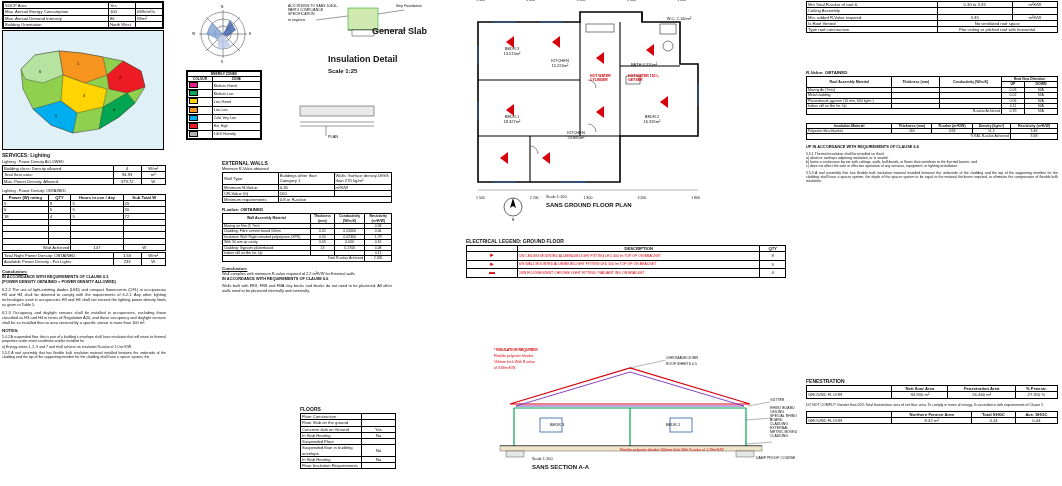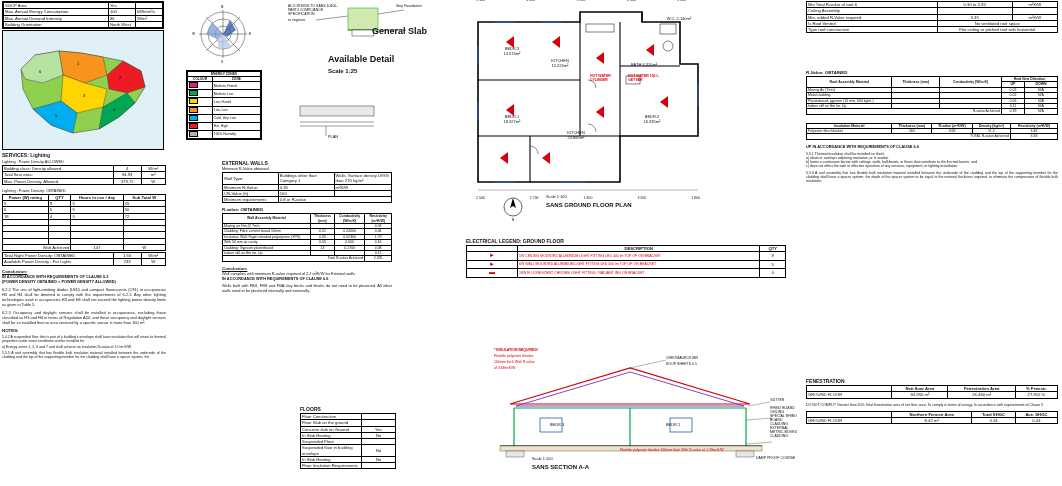--- a/index.html
+++ b/index.html
@@ -141,21 +141,21 @@
     <rect x="62" y="6" width="30" height="22" fill="#cfe9b0" stroke="#0a0" stroke-width="0.5"></rect>
     <line x1="62" y1="28" x2="120" y2="28" stroke="#000" stroke-width="0.5"></line>
     <line x1="30" y1="18" x2="62" y2="14" stroke="#000" stroke-width="0.4"></line>
     <line x1="92" y1="12" x2="118" y2="8" stroke="#000" stroke-width="0.4"></line>
     <rect x="66" y="28" width="22" height="6" fill="#fff" stroke="#000" stroke-width="0.4"></rect>
   </svg>
   <div class="abs xsm" style="left:2px;top:2px;width:58px;">ACCORDING TO SANS 10400-PART4 COMPLIANCE SPECIFICATION</div>
   <div class="abs xsm" style="left:110px;top:2px;">Strip Foundation</div>
   <div class="abs xsm" style="left:2px;top:16px;">to engineer</div>
   <div class="abs big" style="left:42px;top:24px;margin-left:44px;">General Slab</div>
-  <div class="abs big" style="left:42px;top:52px;">Available Detail</div>
+  <div class="abs big" style="left:42px;top:52px;">Insulation Detail</div>
   <div class="abs mid" style="left:42px;top:66px;">Scale 1:25</div>
   <div class="abs" style="left:0;top:98px;">
     <svg width="110" height="46" viewBox="0 0 110 46">
       <rect x="14" y="6" width="74" height="10" fill="#e9e9e9" stroke="#000" stroke-width="0.4"></rect>
       <line x1="14" y1="22" x2="88" y2="22" stroke="#000" stroke-width="0.4"></line>
       <line x1="14" y1="26" x2="88" y2="26" stroke="#000" stroke-width="0.4"></line>
       <line x1="40" y1="26" x2="40" y2="36" stroke="#000" stroke-width="0.4"></line>
     </svg>
     <div class="abs sm" style="left:42px;top:34px;">PLAN</div>
   </div>

